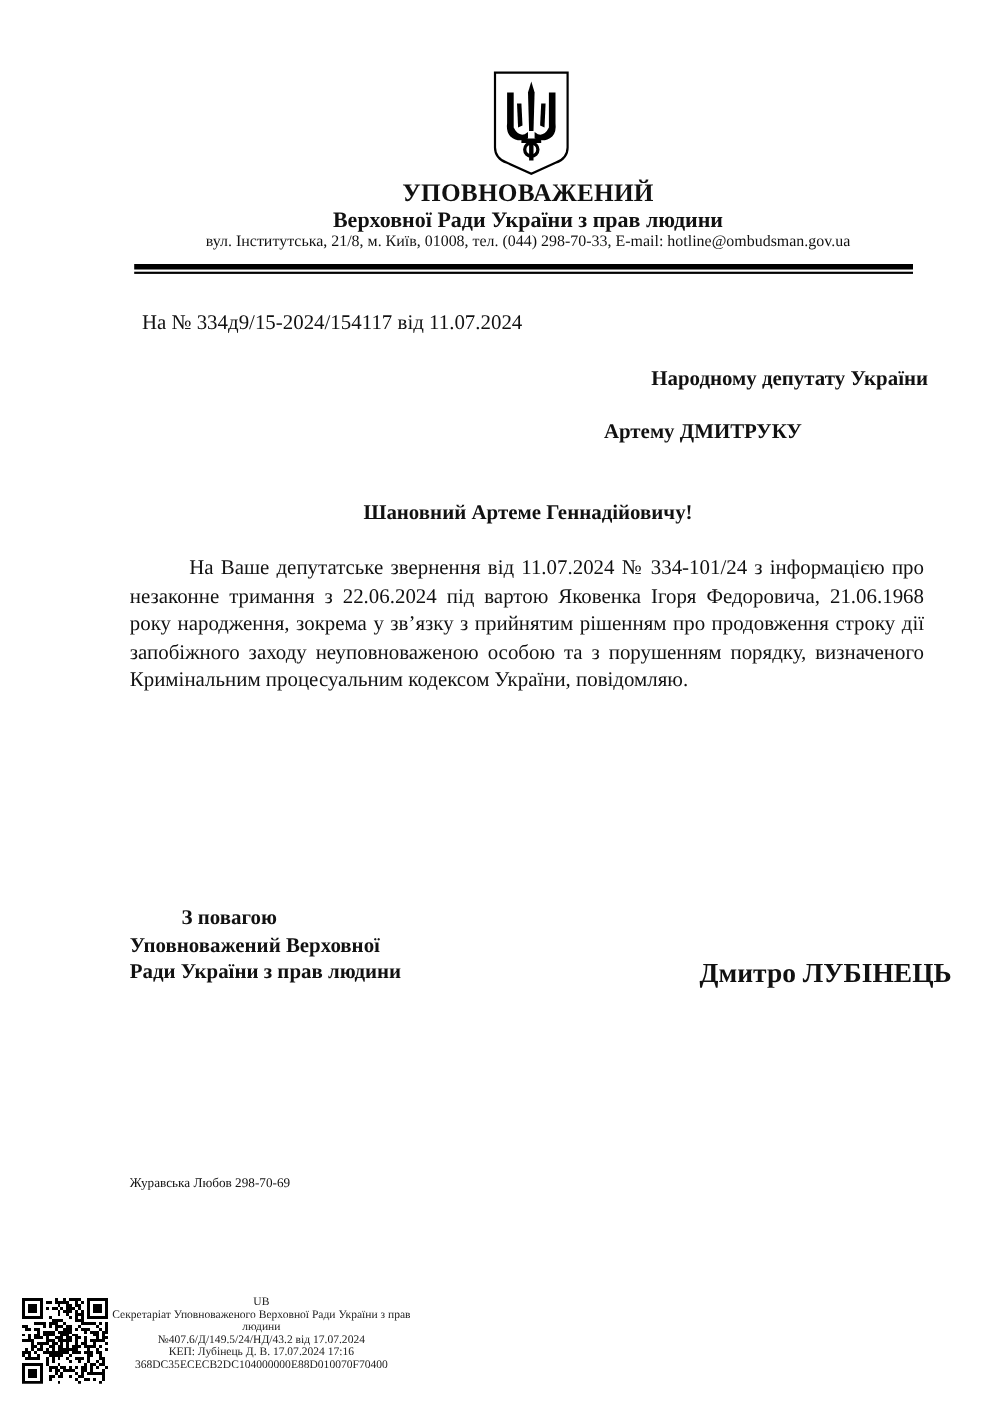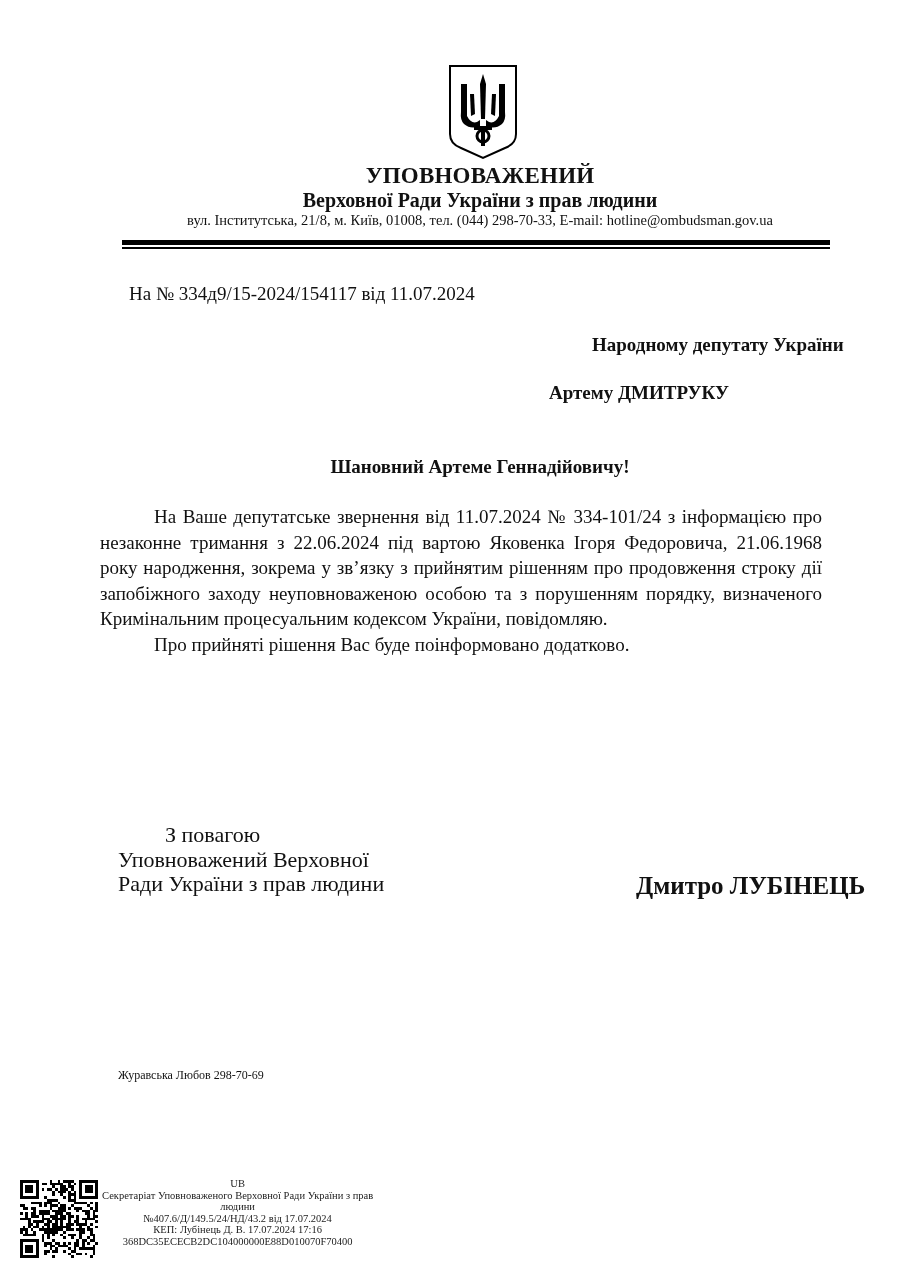--- a/index.html
+++ b/index.html
@@ -9,23 +9,23 @@
   .coat { left: 447px; top: 64px; width: 72px; height: 96px; }
   .h-title { left: 0; width: 960px; top: 163px; text-align: center; font-weight: bold; font-size: 23px; letter-spacing: 0.2px; }
   .h-sub { left: 0; width: 960px; top: 189px; text-align: center; font-weight: bold; font-size: 20px; }
   .h-addr { left: 0; width: 960px; top: 212px; text-align: center; font-size: 14.5px; }
   .rule-thick { left: 122px; top: 240px; width: 708px; height: 5px; background: #000; }
   .rule-thin { left: 122px; top: 247px; width: 708px; height: 2px; background: #000; }
   .ref { left: 129px; top: 283px; font-size: 19px; }
   .addressee1 { left: 549px; top: 334px; font-weight: bold; font-size: 19px; margin-left: 43px; }
   .addressee2 { left: 549px; top: 382px; font-weight: bold; font-size: 19px; }
   .salutation { left: 0; width: 960px; top: 456px; text-align: center; font-weight: bold; font-size: 19px; }
-  .body { left: 100px; top: 504px; width: 722px; font-size: 19px; line-height: 25.5px; text-align: justify; }
+  .body { left: 118px; top: 504px; width: 722px; font-size: 19px; line-height: 25.5px; text-align: justify; }
   .body p { margin: 0; text-indent: 54px; }
-  .closing { left: 118px; top: 823px; font-weight: normal; font-size: 22px; line-height: 24.5px; }
+  .closing { left: 118px; top: 823px; font-weight: bold; font-size: 19px; line-height: 24.5px; }
   .closing .indent { padding-left: 47px; }
   .signer { left: 636px; top: 872px; font-weight: bold; font-size: 25px; }
   .executor { left: 118px; top: 1068px; font-size: 12px; }
   .qr { left: 19px; top: 1180px; width: 80px; height: 78px; }
   .stamp { left: 102px; top: 1178px; font-size: 10.5px; line-height: 11.6px; color: #222; text-align: center; }
 </style>
 </head>
 <body>
 
 <svg class="abs coat" viewBox="0 0 72 96">
@@ -50,21 +50,20 @@
 
 <div class="abs ref">На № 334д9/15-2024/154117 від 11.07.2024</div>
 
 <div class="abs addressee1">Народному депутату України</div>
 <div class="abs addressee2">Артему ДМИТРУКУ</div>
 
 <div class="abs salutation">Шановний Артеме Геннадійовичу!</div>
 
 <div class="abs body">
   <p>На Ваше депутатське звернення від 11.07.2024 № 334-101/24 з інформацією про незаконне тримання з 22.06.2024 під вартою Яковенка Ігоря Федоровича, 21.06.1968 року народження, зокрема у зв’язку з прийнятим рішенням про продовження строку дії запобіжного заходу неуповноваженою особою та з порушенням порядку, визначеного Кримінальним процесуальним кодексом України, повідомляю.</p>
-  <p>Про прийняті рішення Вас буде поінформовано додатково.</p>
 </div>
 
 <div class="abs closing">
   <div class="indent">З повагою</div>
   <div>Уповноважений Верховної</div>
   <div>Ради України з прав людини</div>
 </div>
 <div class="abs signer">Дмитро ЛУБІНЕЦЬ</div>
 
 <div class="abs executor">Журавська Любов 298-70-69</div>

